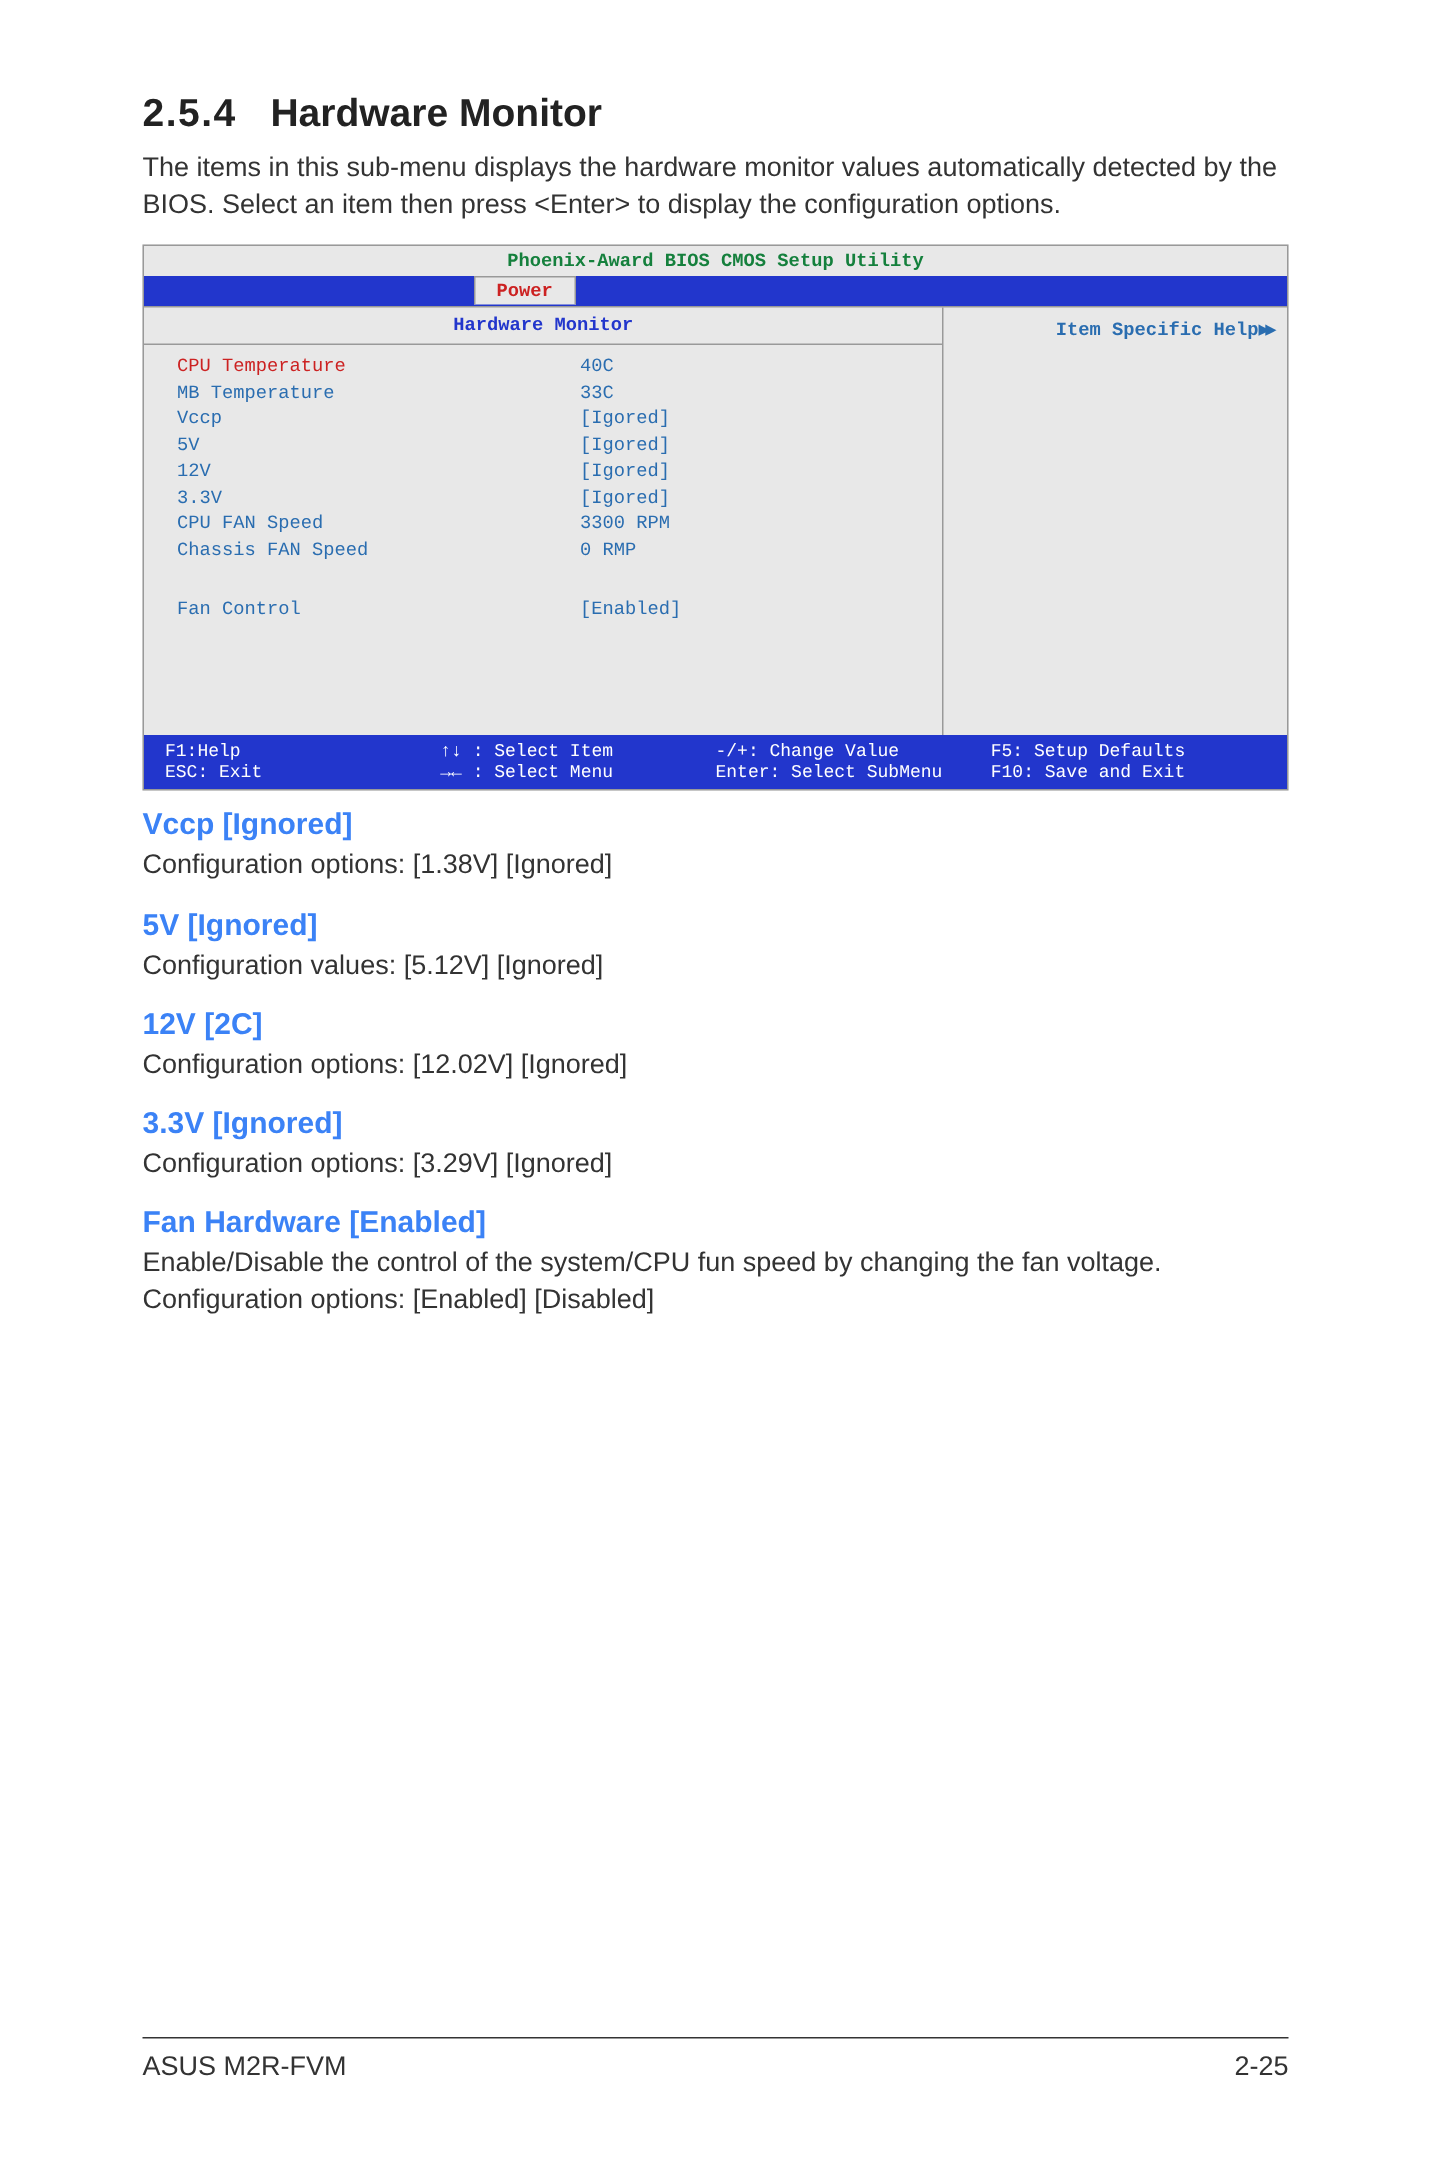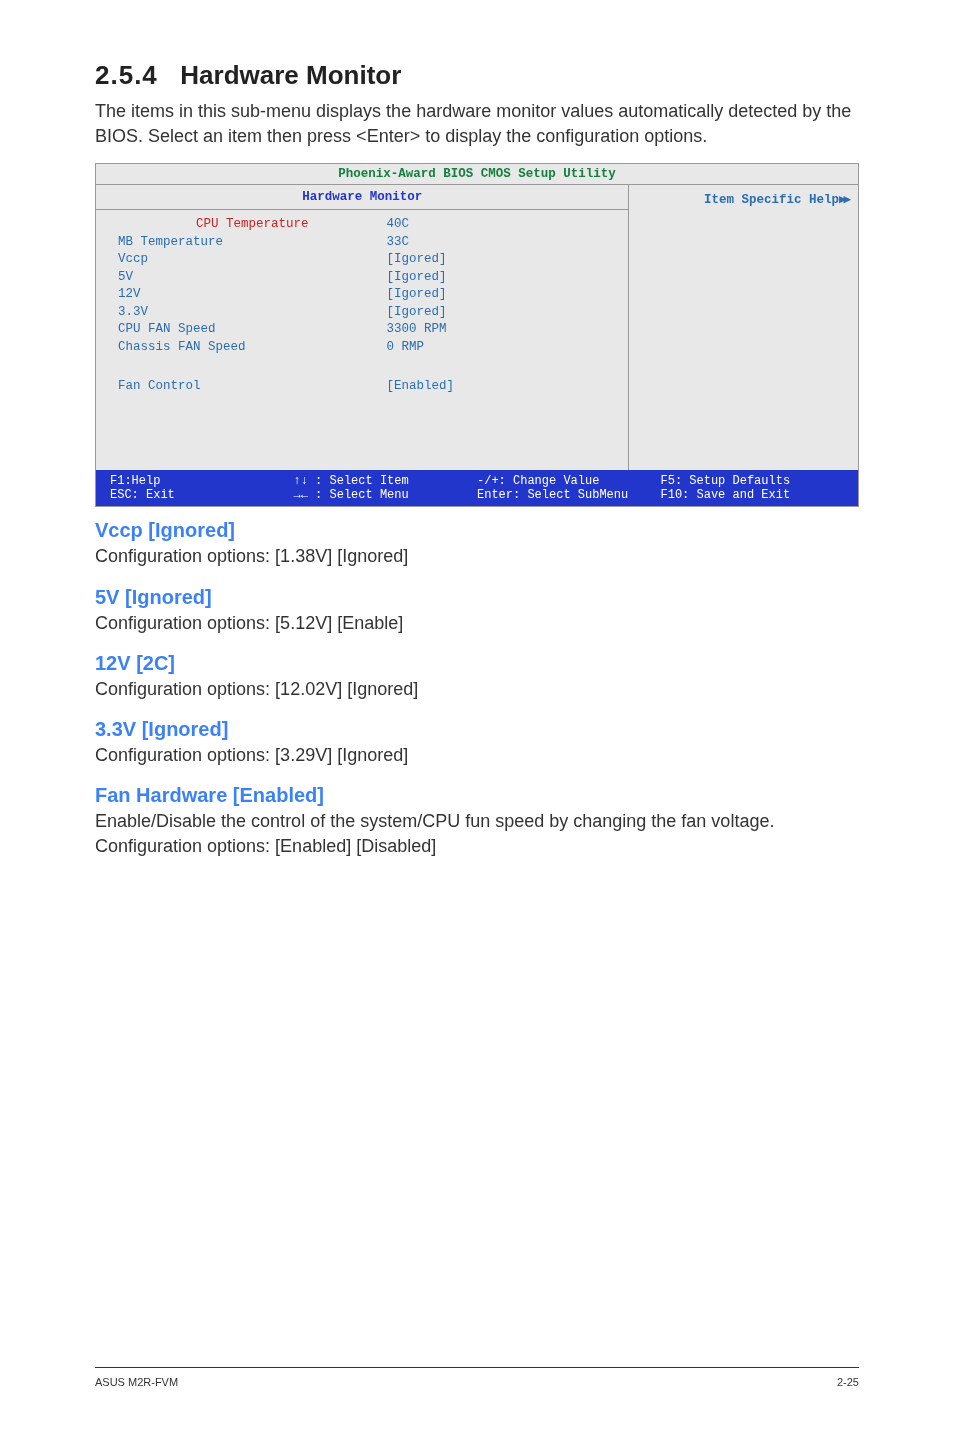--- a/index.html
+++ b/index.html
@@ -87,21 +87,21 @@
     color: #2a6db0;
     min-height: 260px;
     position: relative;
   }
   .bios-row {
     display: flex;
     line-height: 1.4;
   }
   .bios-label { flex: 0 0 55%; }
   .bios-val { flex: 1; }
-  .bios-row.red .bios-label { color: #cc2222; font-weight: normal; text-align: center; }
+  .bios-row.red .bios-label { color: #cc2222; font-weight: normal; }
   .bios-help {
     padding: 6px 10px;
     color: #2a6db0;
     font-weight: bold;
     text-align: right;
   }
   .bios-help .arrows { letter-spacing: -3px; }
   .bios-footer {
     background: #2236cc;
     color: #ffffff;
@@ -129,37 +129,40 @@
   
   .page-footer {
     position: absolute;
     bottom: 50px;
     left: 95px;
     right: 95px;
     border-top: 1px solid #333;
     padding-top: 8px;
     display: flex;
     justify-content: space-between;
-    font-size: 11px;
+    font-size: 18px;
     color: #333;
     gap: 32px;
   }
 </style>
 </head>
 <body>
 
 <div class="heading-row">
   <span class="section-number">2.5.4</span>
   <span class="section-title">Hardware Monitor</span>
 </div>
 
 <p class="para">The items in this sub-menu displays the hardware monitor values automatically detected by the BIOS. Select an item then press &lt;Enter&gt; to display the configuration options.</p>
 
 <div class="bios">
   <div class="bios-title">Phoenix-Award BIOS CMOS Setup Utility</div>
+  <div class="bios-tabrow">
+    <div class="bios-tab">Power</div>
+  </div>
   <div class="bios-main">
     <div class="bios-left">
       <div class="bios-panel-head">Hardware Monitor</div>
       <div class="bios-body">
         <div class="bios-row red">
           <div class="bios-label">CPU Temperature</div>
           <div class="bios-val">40C</div>
         </div>
         <div class="bios-row">
           <div class="bios-label">MB Temperature</div>
@@ -211,21 +214,21 @@
 <span>Enter: Select SubMenu</span></div>
     <div class="bf-col"><span>F5: Setup Defaults</span>
 <span>F10: Save and Exit</span></div>
   </div>
 </div>
 
 <h3 class="option">Vccp [Ignored]</h3>
 <p class="option-desc">Configuration options: [1.38V] [Ignored]</p>
 
 <h3 class="option">5V [Ignored]</h3>
-<p class="option-desc">Configuration options: [5.12V] [Enable]</p>
+<p class="option-desc">Configuration values: [5.12V] [Ignored]</p>
 
 <h3 class="option">12V [2C]</h3>
 <p class="option-desc">Configuration options: [12.02V] [Ignored]</p>
 
 <h3 class="option">3.3V [Ignored]</h3>
 <p class="option-desc">Configuration options: [3.29V] [Ignored]</p>
 
 <h3 class="option">Fan Hardware [Enabled]</h3>
 <p class="option-desc">Enable/Disable the control of the system/CPU fun speed by changing the fan voltage. Configuration options: [Enabled] [Disabled]</p>
 

